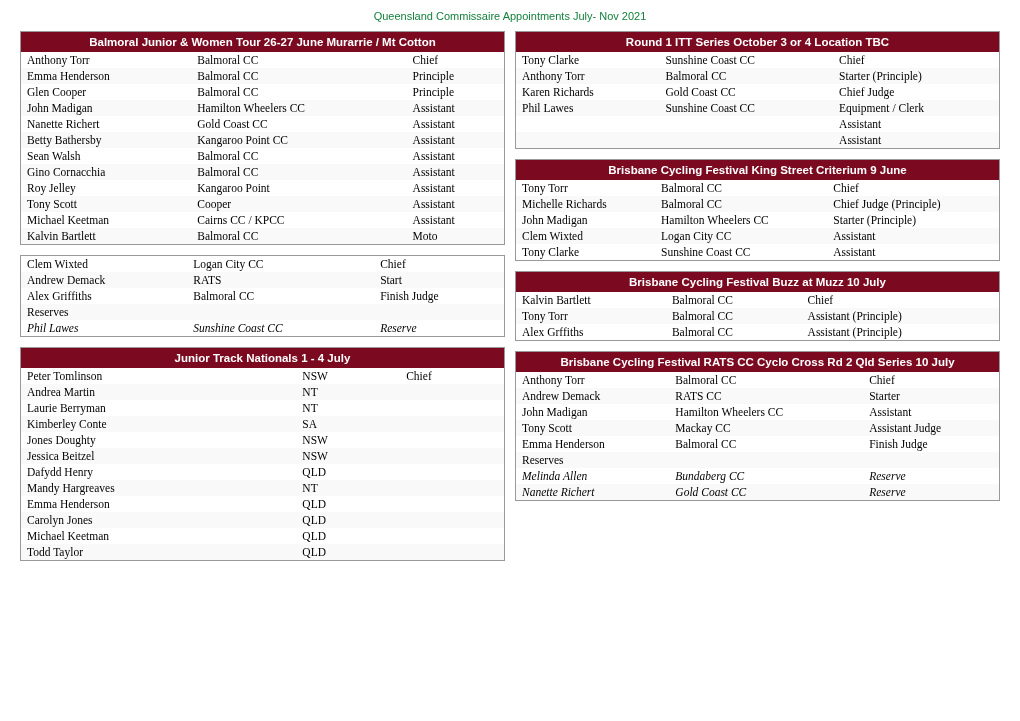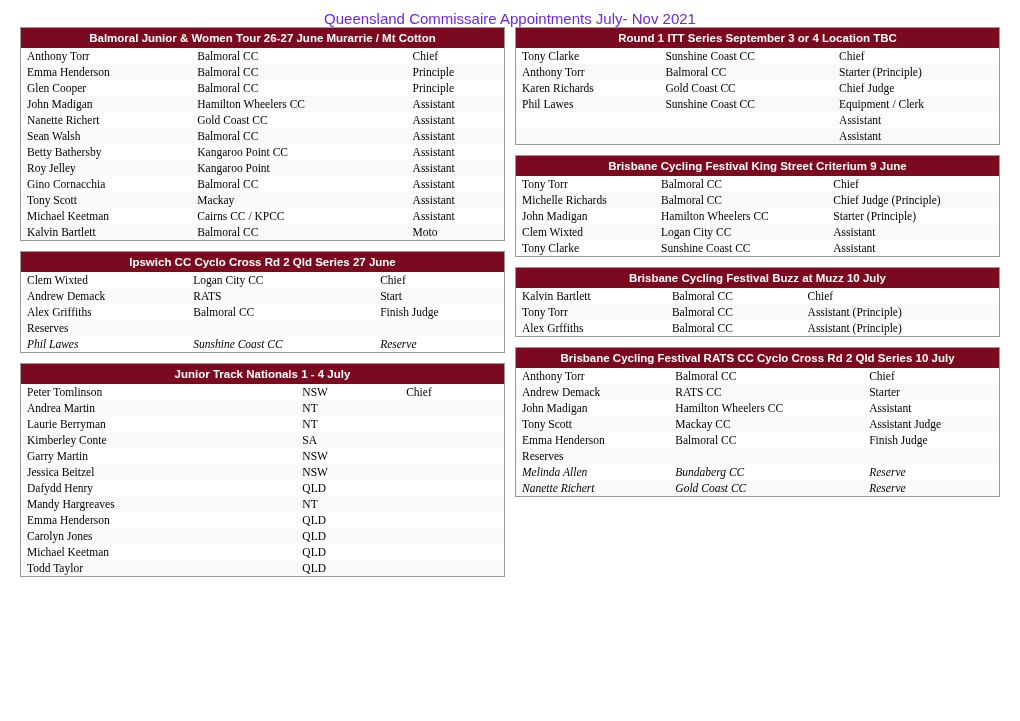--- a/index.html
+++ b/index.html
@@ -5,23 +5,23 @@
     * { margin: 0; padding: 0; box-sizing: border-box; }
     body {
       font-family: Arial, sans-serif;
       font-size: 12px;
       background: #fff;
       color: #000;
       padding: 10px 20px;
     }
     .page-title {
       text-align: center;
-      font-size: 15px;
-      margin-bottom: 0;
-      color: #6d28d9;
+      font-size: 11px;
+      margin-bottom: 9px;
+      color: #15803d;
     }
     .layout {
       display: grid;
       grid-template-columns: 1fr 1fr;
       gap: 10px;
       align-items: start;
     }
     .left-col, .right-col {
       display: flex;
       flex-direction: column;
@@ -84,60 +84,59 @@
               <td>John Madigan</td>
               <td>Hamilton Wheelers CC</td>
               <td>Assistant</td>
             </tr>
             <tr>
               <td>Nanette Richert</td>
               <td>Gold Coast CC</td>
               <td>Assistant</td>
             </tr>
             <tr>
-              <td>Sean Walsh</td>
-              <td>Balmoral CC</td>
-              <td>Assistant</td>
-            </tr>
-            <tr>
               <td>Betty Bathersby</td>
               <td>Kangaroo Point CC</td>
               <td>Assistant</td>
             </tr>
             <tr>
+              <td>Sean Walsh</td>
+              <td>Balmoral CC</td>
+              <td>Assistant</td>
+            </tr>
+            <tr>
+              <td>Gino Cornacchia</td>
+              <td>Balmoral CC</td>
+              <td>Assistant</td>
+            </tr>
+            <tr>
               <td>Roy Jelley</td>
               <td>Kangaroo Point</td>
               <td>Assistant</td>
             </tr>
             <tr>
-              <td>Gino Cornacchia</td>
-              <td>Balmoral CC</td>
-              <td>Assistant</td>
-            </tr>
-            <tr>
               <td>Tony Scott</td>
-              <td>Mackay</td>
+              <td>Cooper</td>
               <td>Assistant</td>
             </tr>
             <tr>
               <td>Michael Keetman</td>
               <td>Cairns CC / KPCC</td>
               <td>Assistant</td>
             </tr>
             <tr>
               <td>Kalvin Bartlett</td>
               <td>Balmoral CC</td>
               <td>Moto</td>
             </tr>
           </tbody>
       </table>
     </div>
 
     <div class="section">
-      <div class="section-header">Ipswich CC Cyclo Cross Rd 2 Qld Series   27 June</div>
       <table>
         <tbody id="ipswich-body">
             <tr>
               <td>Clem Wixted</td>
               <td>Logan City CC</td>
               <td>Chief</td>
             </tr>
             <tr>
               <td>Andrew Demack</td>
               <td>RATS</td>
@@ -178,21 +177,21 @@
               <td>Laurie Berryman</td>
               <td>NT</td>
               <td></td>
             </tr>
             <tr>
               <td>Kimberley  Conte</td>
               <td>SA</td>
               <td></td>
             </tr>
             <tr>
-              <td>Garry Martin</td>
+              <td>Jones Doughty</td>
               <td>NSW</td>
               <td></td>
             </tr>
             <tr>
               <td>Jessica Beitzel</td>
               <td>NSW</td>
               <td></td>
             </tr>
             <tr>
               <td>Dafydd Henry</td>
@@ -226,21 +225,21 @@
             </tr>
           </tbody>
       </table>
     </div>
 
   </div>
 
   <div class="right-col">
 
     <div class="section">
-      <div class="section-header">Round 1 ITT Series     September  3 or 4  Location TBC</div>
+      <div class="section-header">Round 1 ITT Series     October  3 or 4  Location TBC</div>
       <table>
         <tbody id="round1-itt-body">
             <tr>
               <td>Tony Clarke</td>
               <td>Sunshine Coast CC</td>
               <td>Chief</td>
             </tr>
             <tr>
               <td>Anthony Torr</td>
               <td>Balmoral CC</td>

